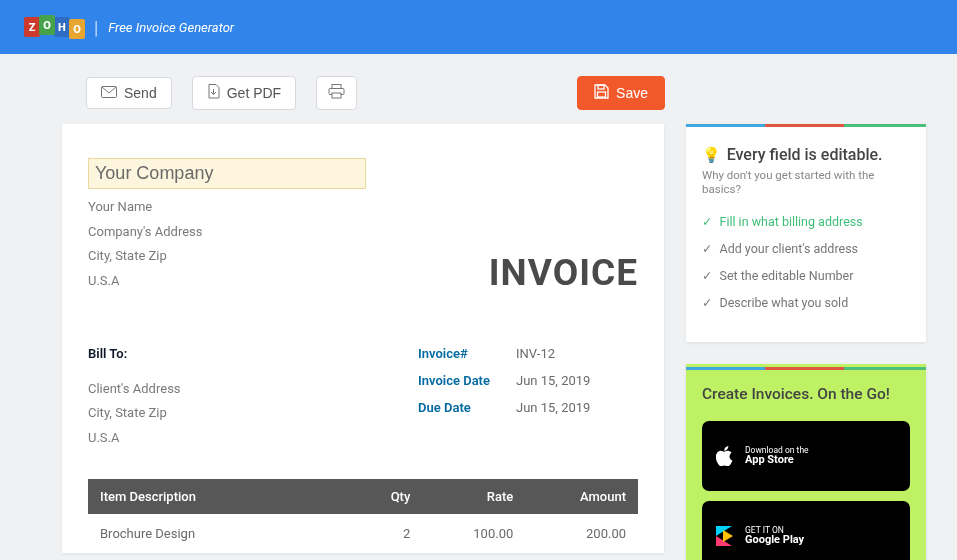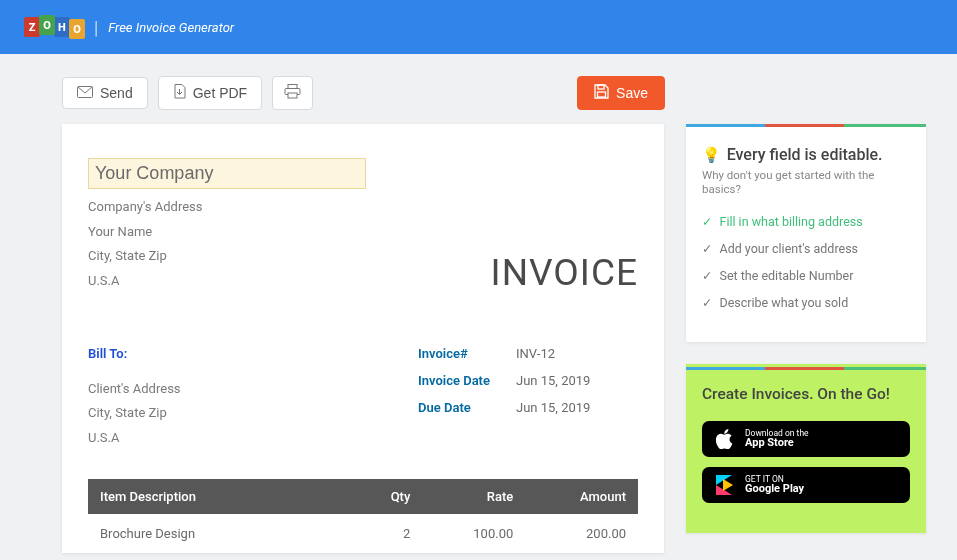--- a/index.html
+++ b/index.html
@@ -29,21 +29,22 @@
     .lb1 { background: #cc3a2e; }
     .lb2 { background: #47a34b; transform: translateY(-2px); }
     .lb3 { background: #2f6cc3; }
     .lb4 { background: #e8a630; transform: translateY(2px); }
     .header-divider { color: #fff; margin: 0 10px; font-size: 19px; font-weight: 300; opacity: 0.9; }
     .header-title { font-size: 13px; font-weight: 400; font-style: italic; }
     .toolbar {
       display: flex;
       align-items: center;
       padding: 22px 62px 14px;
-      gap: 10px;
+      gap: 20px;
+      margin-left: 24px;
     }
     .btn {
       background: #fff;
       border: 1px solid #d6d9de;
       border-radius: 4px;
       padding: 7px 14px;
       font-size: 14px;
       color: #555;
       display: inline-flex;
       align-items: center;
@@ -78,24 +79,24 @@
       background: #fdf5dd;
       border: 1px solid #e9d99c;
       font-size: 18px;
       color: #6a6a6a;
       padding: 4px 6px;
       width: 278px;
       margin-bottom: 6px;
       font-weight: 500;
     }
     .muted-line { color: #7a7a7a; font-size: 13px; line-height: 1.9; }
-    .invoice-title { font-size: 37px; font-weight: 400; color: #4a4a4a; letter-spacing: 1px; }
+    .invoice-title { font-size: 37px; font-weight: 700; color: #4a4a4a; letter-spacing: 1px; }
     .mid-row { display: flex; margin-top: 52px; gap: 30px; }
     .billto-col { flex: 0 0 300px; }
-    .billto-label { font-size: 13px; font-weight: 600; color: #1d4ed8; margin-bottom: 16px; }
+    .billto-label { font-size: 13px; font-weight: 600; color: #0f172a; margin-bottom: 16px; }
     .meta-col { }
     .meta-line { display: flex; font-size: 13px; margin-bottom: 12px; }
     .meta-label { color: #0369a1; font-weight: 600; width: 98px; }
     .meta-val { color: #6a6a6a; }
     .items-table { width: 100%; border-collapse: collapse; margin-top: 28px; }
     .items-table thead tr { background: #575757; color: #fff; }
     .items-table th { font-size: 13px; font-weight: 500; padding: 10px 12px; text-align: right; }
     .items-table th:first-child { text-align: left; }
     .items-table td { font-size: 13px; color: #6a6a6a; padding: 12px 12px; text-align: right; }
     .items-table td:first-child { text-align: left; }
@@ -118,21 +119,21 @@
     .check-list { list-style:none; }
     .check-list li { font-size:12.5px; color:#777; margin-bottom:12px; display:flex; gap:7px; align-items:flex-start; }
     .check-list li .chk { color:#777; }
     .check-list li.done { color:#3fbf7a; }
     .check-list li.done .chk { color:#3fbf7a; }
     .side-card2 { background:#bef264; border-top:3px solid transparent; padding:18px 16px 20px; box-shadow:0 1px 3px rgba(0,0,0,0.08); position:relative; }
     .side-card2::before { content:""; position:absolute; top:0; left:0; right:0; height:3px;
       background: linear-gradient(90deg,#3fa8e0 0%,#3fa8e0 33%,#e0573f 33%,#e0573f 66%,#4cbf7a 66%,#4cbf7a 100%);
     }
     .side-title2 { font-size:15.5px; color:#444; font-weight:500; margin-bottom:18px; }
-    .store-btn { background:#000; color:#fff; border-radius:7px; padding:7px 12px; display:flex; align-items:center; gap:9px; margin-bottom:10px; cursor:pointer; }
+    .store-btn { background:#000; color:#fff; border-radius:7px; padding:24px 12px; display:flex; align-items:center; gap:9px; margin-bottom:10px; cursor:pointer; }
     .store-btn .small { font-size:8.5px; line-height:1; }
     .store-btn .big { font-size:11px; font-weight:700; line-height:1.1; }
     .store-icon { width:22px; height:22px; display:flex; align-items:center; justify-content:center; }
     .store-text { display:flex; flex-direction:column; }
     .play-wrap { position: relative; width:18px; height:20px; }
     .play-wrap .t1 { position:absolute; top:0; left:0; width:0;height:0; border-top:0 solid transparent; border-bottom:10px solid transparent; border-left:16px solid #00d2ff; }
     .play-wrap .t2 { position:absolute; bottom:0; left:0; width:0;height:0; border-bottom:0 solid transparent; border-top:10px solid transparent; border-left:16px solid #ff3a6e; }
     .play-wrap .t3 { position:absolute; top:4px; left:7px; width:0;height:0; border-top:6px solid transparent; border-bottom:6px solid transparent; border-left:10px solid #ffc107; }
   </style>
 </head>
@@ -187,22 +188,22 @@
     </span>
     <span>Save</span>
   </button>
 </div>
 
 <div class="content-area">
   <div class="invoice-card">
     <div class="invoice-top">
       <div class="company-col">
         <input class="company-input" placeholder="Your Company" value="Your Company" style="">
+        <div class="muted-line">Your Name</div>
         <div class="muted-line">Company's Address</div>
-        <div class="muted-line">Your Name</div>
         <div class="muted-line">City, State Zip</div>
         <div class="muted-line">U.S.A</div>
       </div>
       <div class="invoice-title">INVOICE</div>
     </div>
 
     <div class="mid-row">
       <div class="billto-col">
         <div class="billto-label">Bill To:</div>
         <div class="muted-line">Client's Address</div>

